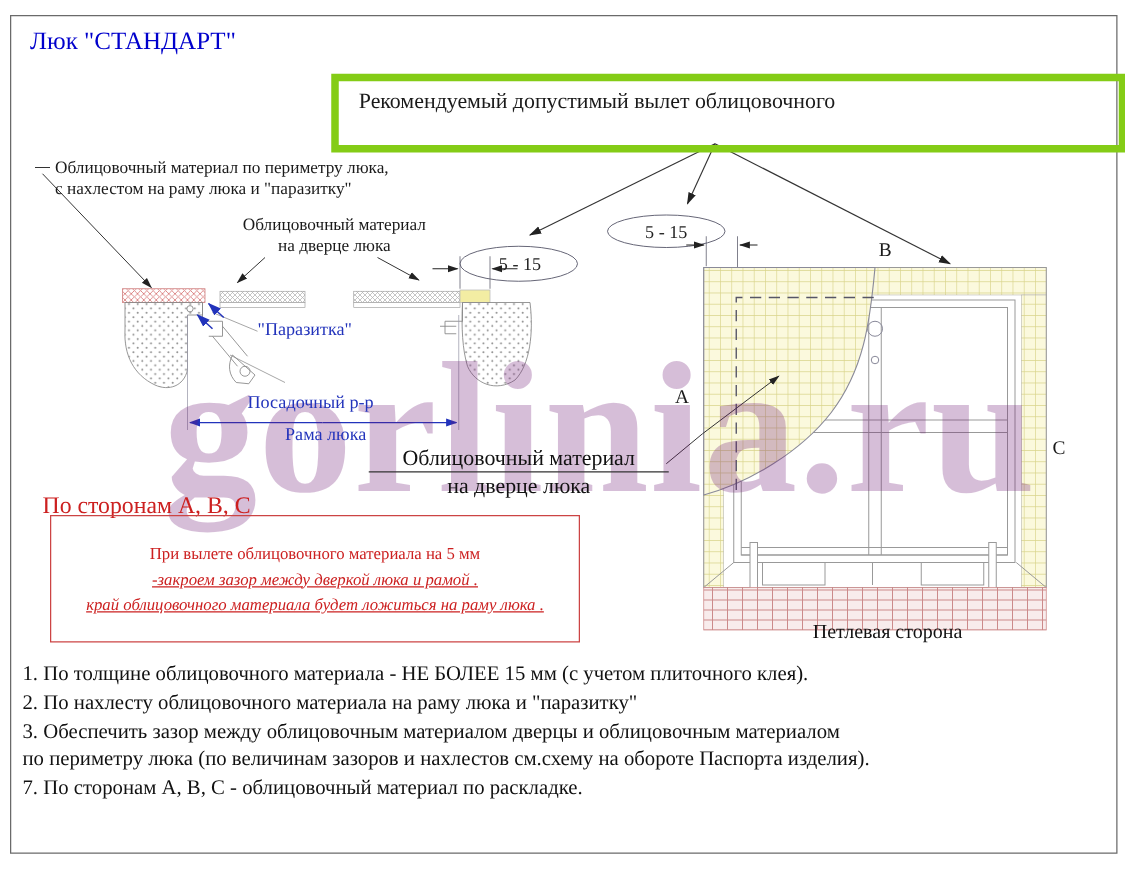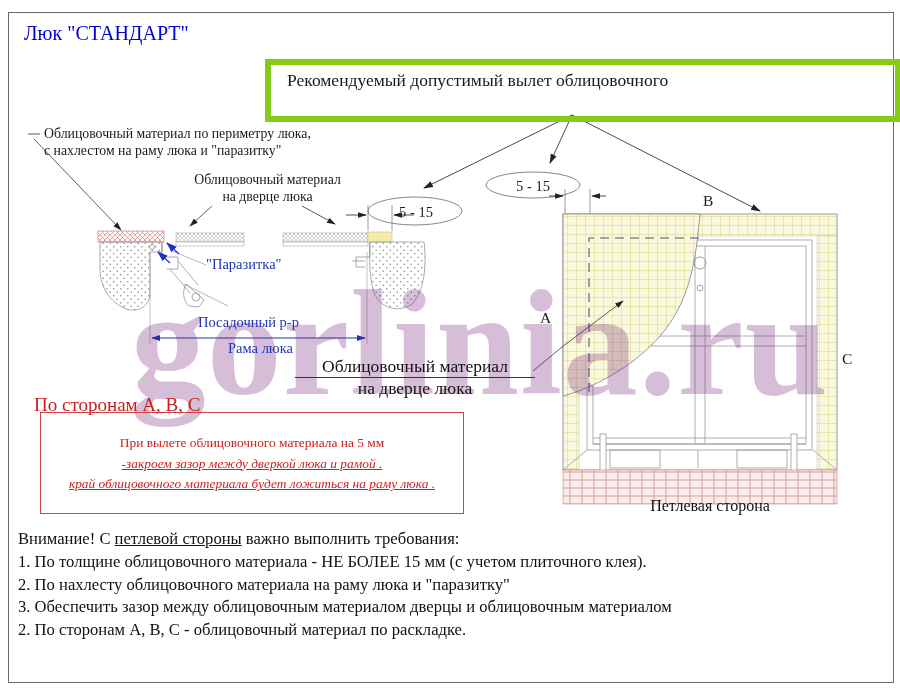--- a/index.html
+++ b/index.html
@@ -228,20 +228,18 @@
 
 <div class="abs txt red red-heading">По сторонам А, В, С</div>
 
 <div class="abs red-box">
   <div>При вылете облицовочного материала  на 5 мм</div>
   <div class="u">-закроем зазор между дверкой люка и рамой .</div>
   <div class="u">край облицовочного материала будет ложиться на раму люка .</div>
 </div>
 
 <div class="abs txt req">
-  <div>
-    <span>Внимание! С </span><span class="u">петлевой стороны</span><span> важно выполнить требования:</span>
-  </div>
   <div>1. По толщине облицовочного материала - НЕ БОЛЕЕ 15 мм (с учетом плиточного клея).</div>
   <div>2. По нахлесту облицовочного материала на раму люка и "паразитку"</div>
   <div>3. Обеспечить зазор между облицовочным материалом дверцы и облицовочным материалом</div>
-  <div>2. По сторонам А, В, С - облицовочный материал по раскладке.</div>
+  <div> по периметру люка (по величинам зазоров и нахлестов см.схему на обороте Паспорта изделия).</div>
+  <div>7. По сторонам А, В, С - облицовочный материал по раскладке.</div>
 </div>
 
 </body></html>

